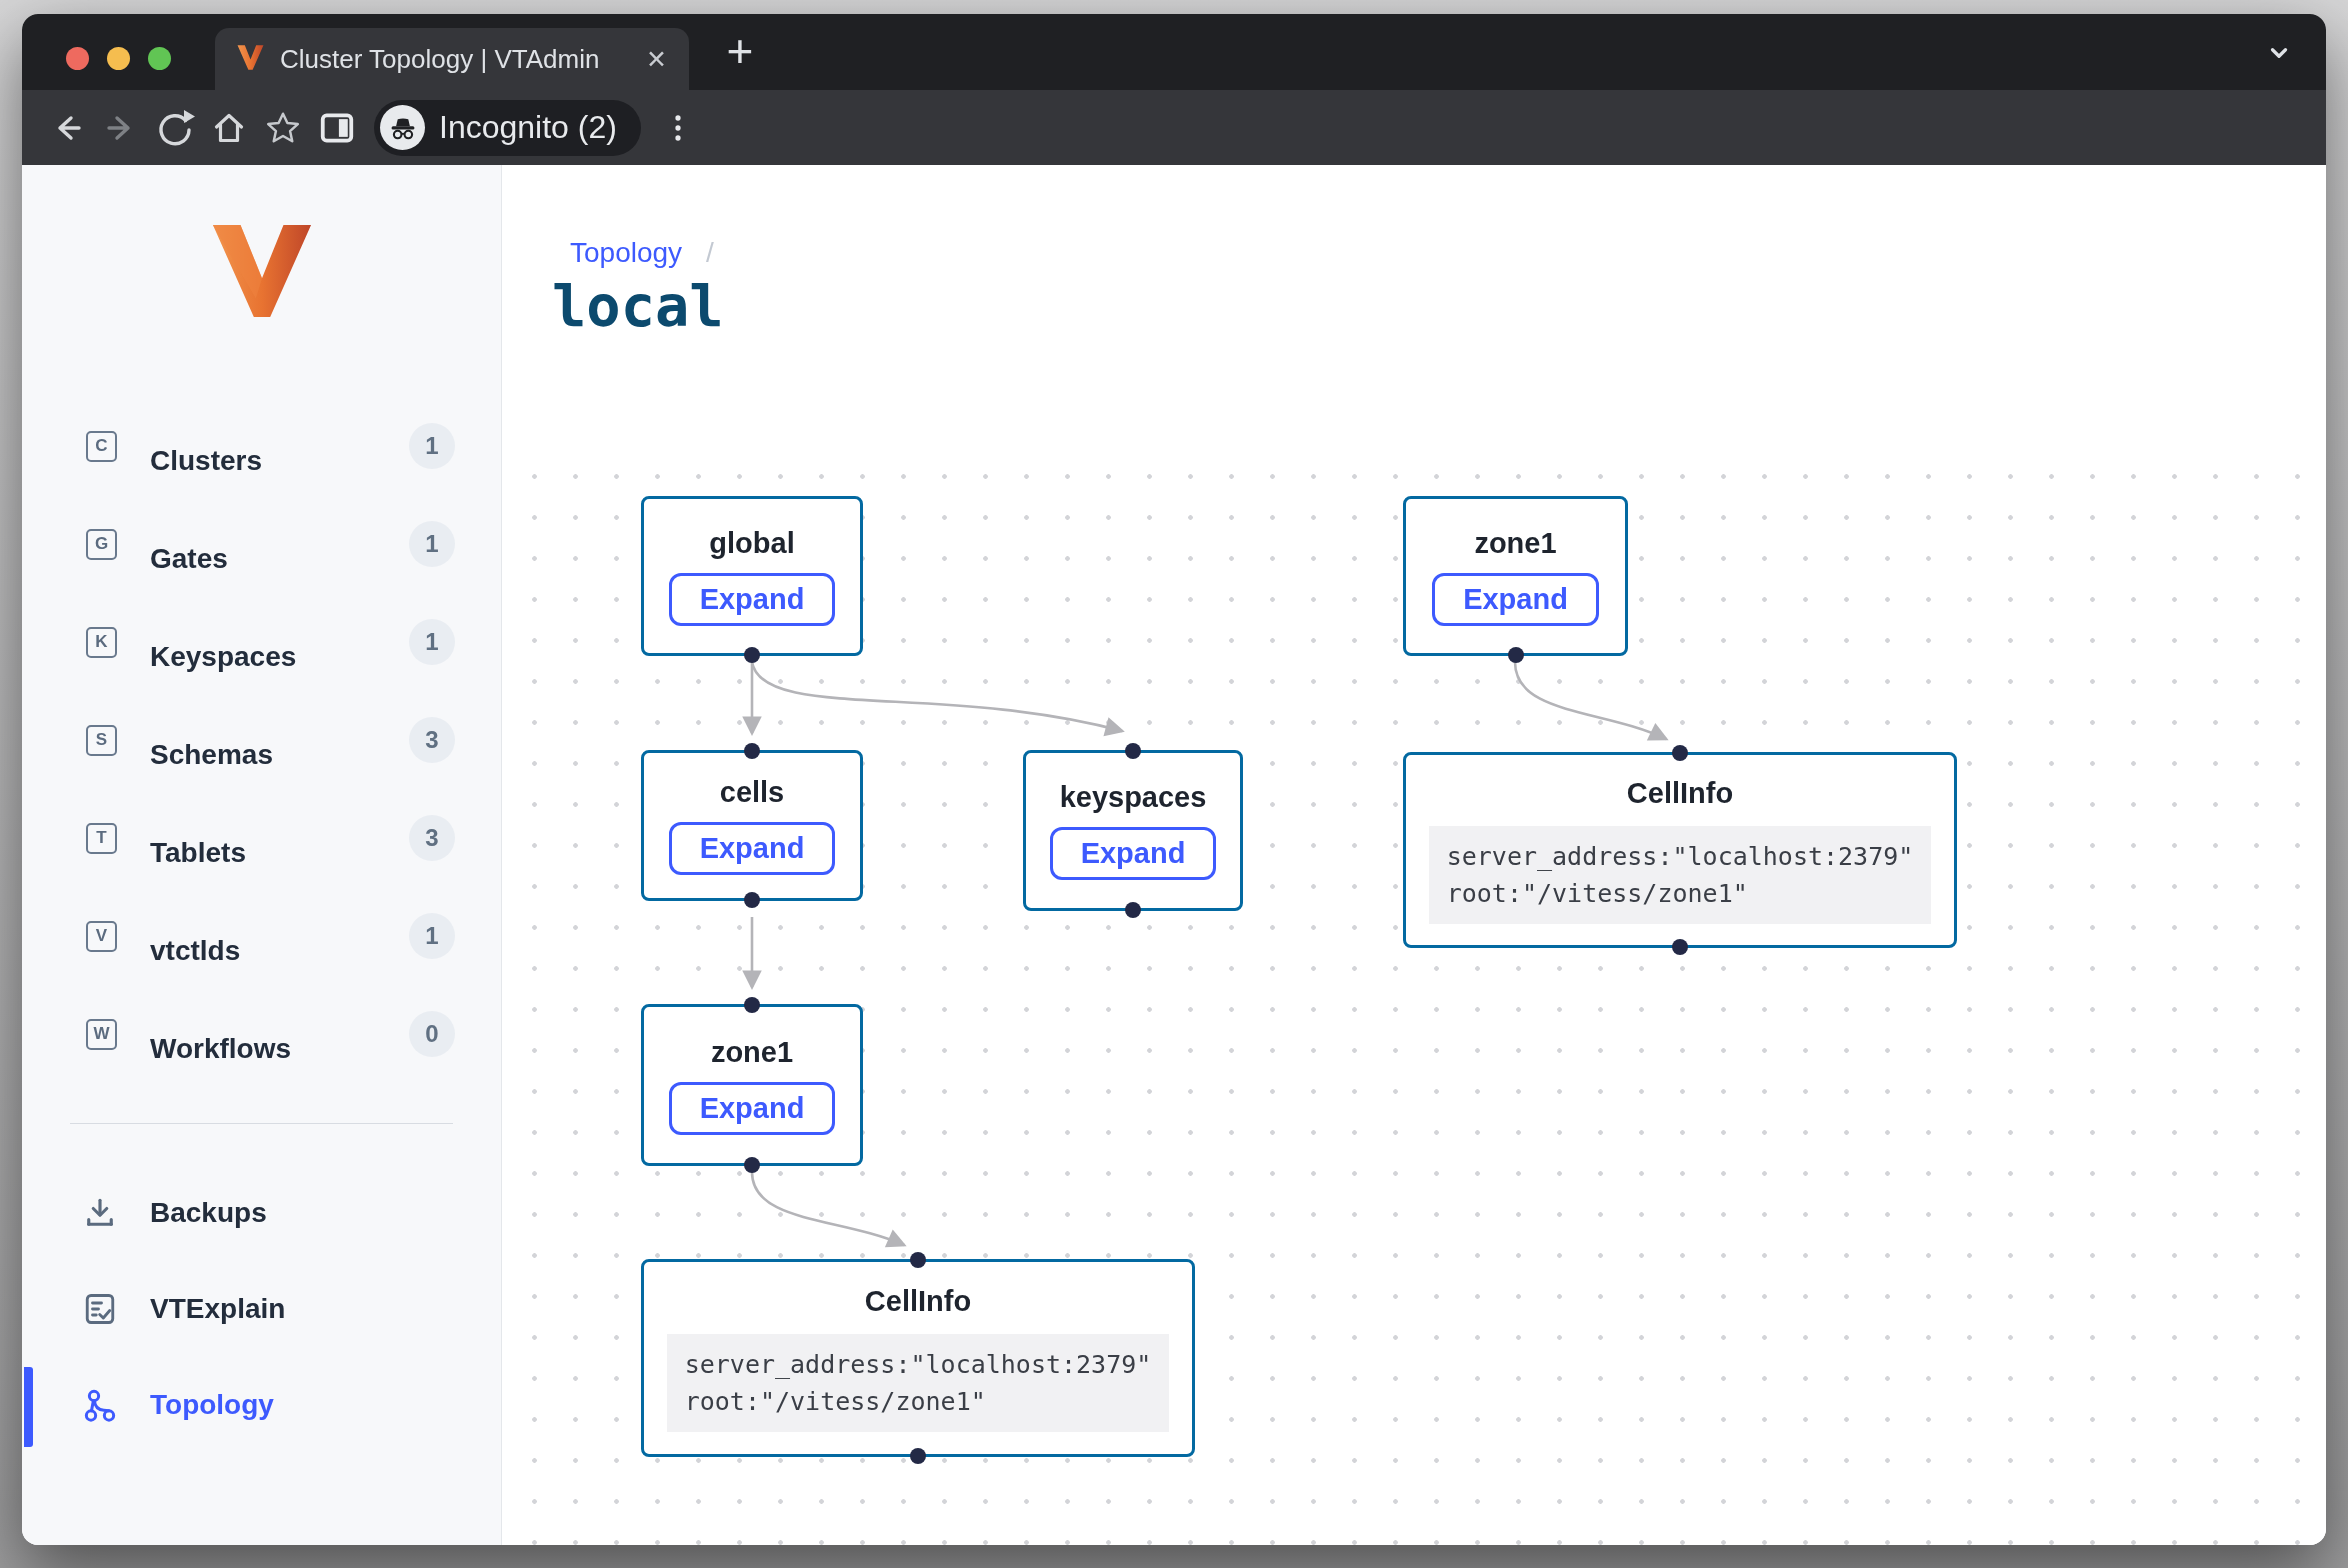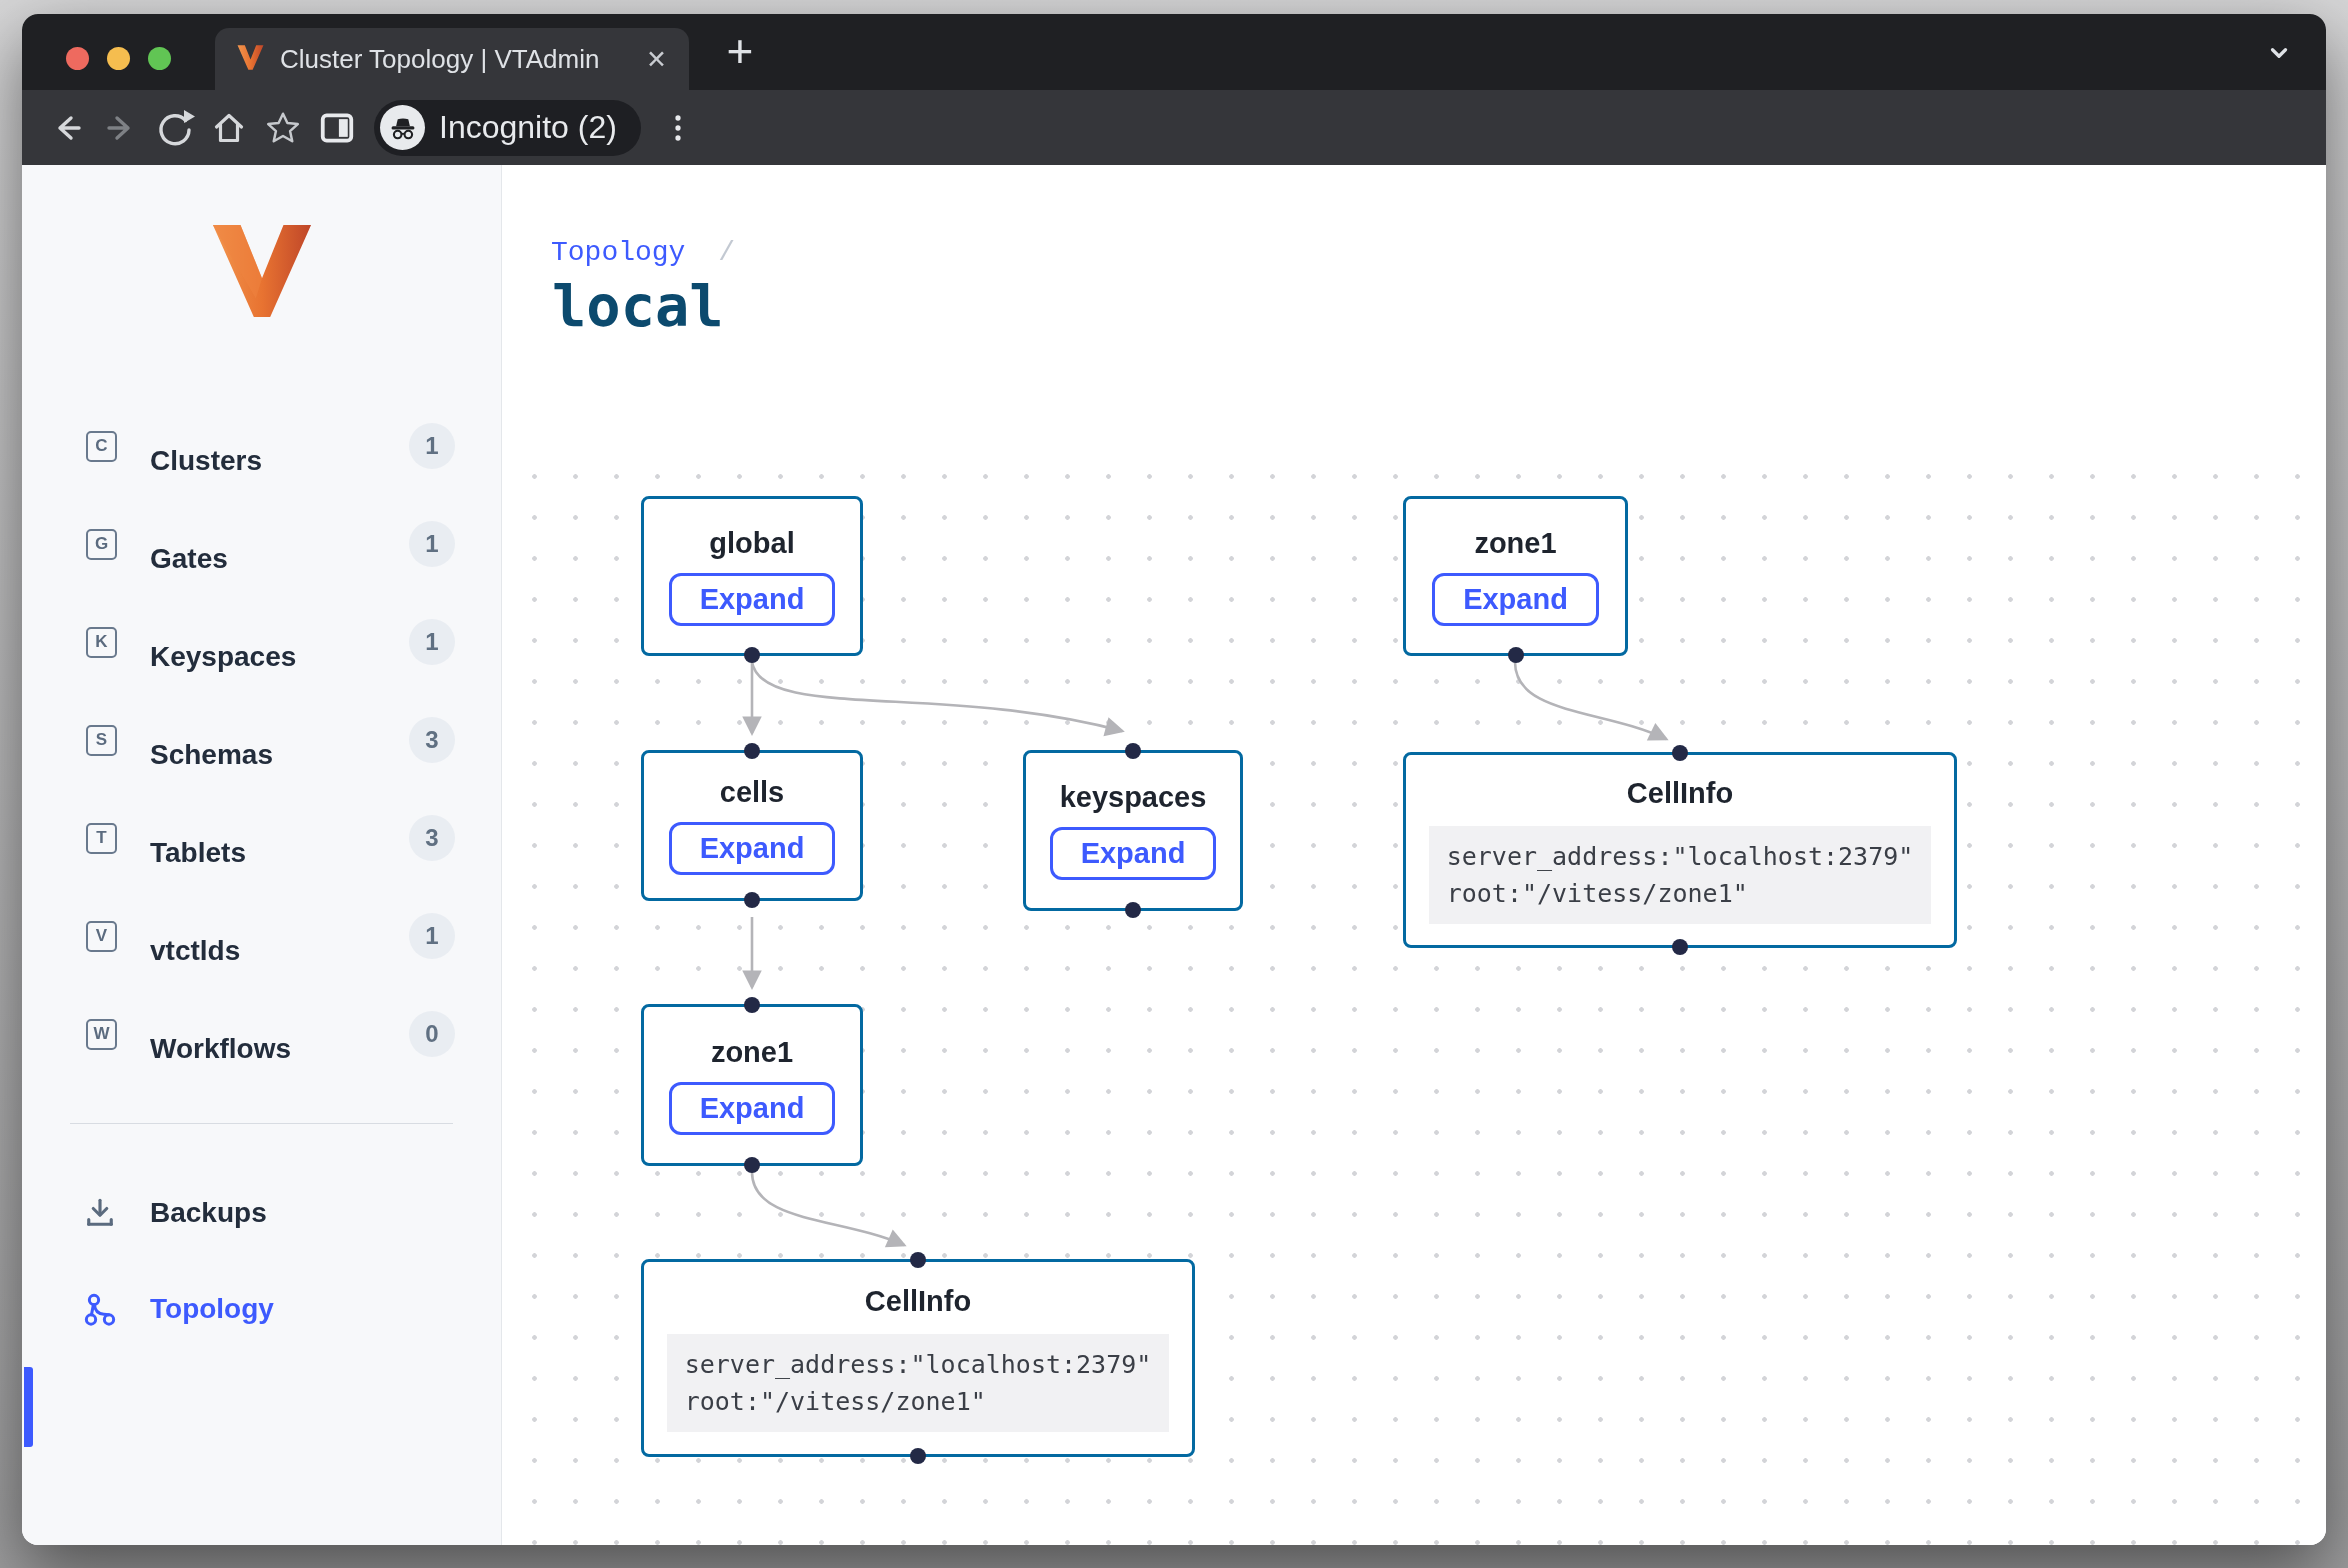--- a/index.html
+++ b/index.html
@@ -70,21 +70,21 @@
   .tool-label { margin-left:128px; font-size:28px; font-weight:bold; color:#232d3c; }
   .tool-item.active .tool-label { color:#3d5afe; }
   .active-bar { position:absolute; left:2px; top:1202px; width:9px; height:80px; background:#3d5afe; border-radius:0 3px 3px 0; }
   
   .pane { flex:1; position:relative; background:#fff; overflow:hidden; min-width:0; }
   .dotgrid {
     position:absolute; left:0; top:300px; right:0; bottom:0;
     background-image:radial-gradient(circle, #d3d4d8 2px, transparent 2.6px);
     background-size:41px 41px; background-position:12px 32px;
   }
-  .breadcrumb { position:absolute; left:49px; top:72px; font-family:Liberation Mono, monospace; font-size:28px; }
+  .breadcrumb { position:absolute; left:68px; top:72px; font-family:Liberation Sans, sans-serif; font-size:28px; }
   .breadcrumb .link { color:#3d5afe; }
   .breadcrumb .sep { color:#c3c9d2; margin-left:16px; }
   .page-title { position:absolute; left:50px; top:108px; font-family:"DejaVu Sans Mono", monospace;
     font-size:57px; font-weight:bold; color:#0c4a6e; }
   #edges { position:absolute; left:0; top:0; z-index:2; }
   .node {
     position:absolute; z-index:3; background:#fff; border:3px solid #0369a1; border-radius:8px;
     display:flex; flex-direction:column; align-items:center; justify-content:center;
   }
   .node-title { font-size:29px; font-weight:bold; color:#1e242e; }
@@ -249,20 +249,30 @@
           <div class="tool-item">
             <span class="tool-icon">
               <svg width="36" height="36" viewBox="0 0 24 24" fill="none" stroke="#5b6b7f" stroke-width="2.1" stroke-linecap="round" stroke-linejoin="round">
                 <path d="M12 3.5 V13"></path>
                 <path d="M7.5 9 L12 13.5 L16.5 9"></path>
                 <path d="M4.5 19.5 h15"></path>
                 <path d="M4.5 19.5 v-3.2 M19.5 19.5 v-3.2"></path>
               </svg>
             </span>
             <span class="tool-label">Backups</span>
+          </div>
+          <div class="tool-item">
+            <span class="tool-icon">
+              <svg width="36" height="36" viewBox="0 0 24 24" fill="none" stroke="#5b6b7f" stroke-width="1.9" stroke-linecap="round" stroke-linejoin="round">
+                <rect x="3.5" y="3" width="17" height="18" rx="2.5"></rect>
+                <path d="M7 8 h6 M7 12 h4 M7 16 h2.5"></path>
+                <path d="M11.8 15.6 L14.2 18 L18.5 13"></path>
+              </svg>
+            </span>
+            <span class="tool-label">VTExplain</span>
           </div>
           <div class="tool-item active">
             <span class="tool-icon">
               <svg width="36" height="36" viewBox="0 0 24 24" fill="none" stroke="#3d5afe" stroke-width="2" stroke-linecap="round">
                 <circle cx="8" cy="6" r="3.1"></circle>
                 <circle cx="6" cy="19" r="3.1"></circle>
                 <circle cx="18" cy="19" r="3.1"></circle>
                 <path d="M7.6 9.1 L6.3 15.9"></path>
                 <path d="M8.3 9.1 C8.6 13.2 10.6 15.3 14.6 15.5 L17.8 15.9"></path>
               </svg>

